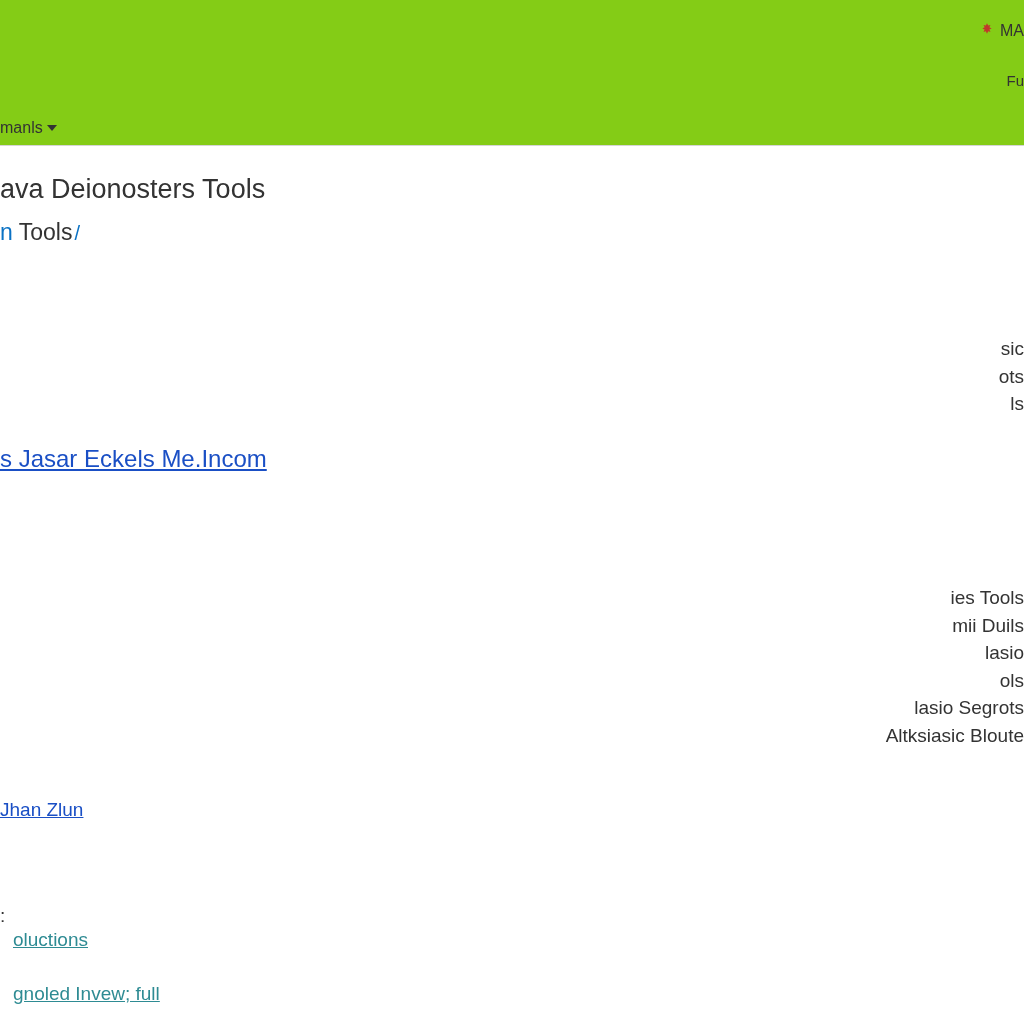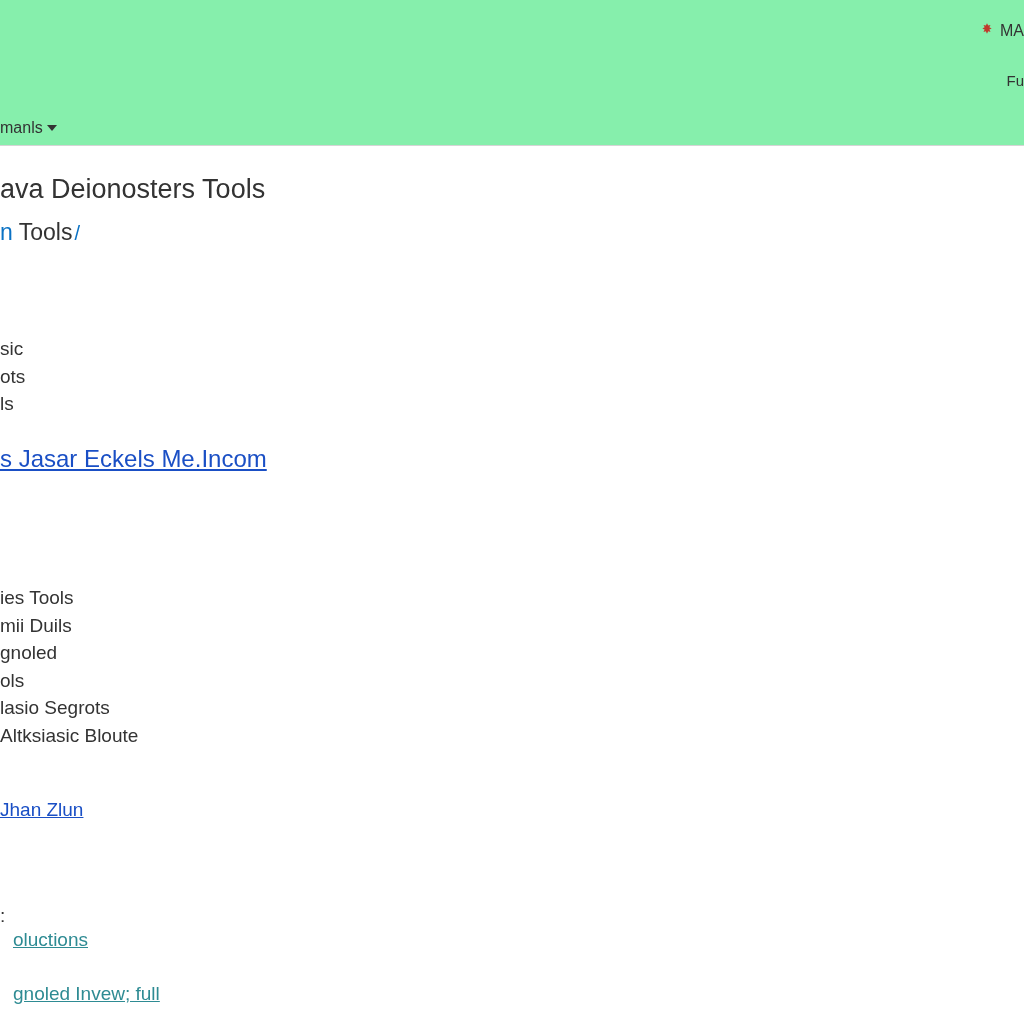--- a/index.html
+++ b/index.html
@@ -6,21 +6,21 @@
   html, body {
     width: 1024px;
     height: 1024px;
     font-family: "Segoe UI", Arial, sans-serif;
     background: #ffffff;
     color: #333333;
     overflow: hidden;
   }
   .header {
     height: 146px;
-    background: #86efac;
+    background: #84cc16;
     border-bottom: 1px solid #d5d5d5;
     position: relative;
   }
   .header-topright {
     position: absolute;
     top: 22px;
     right: 0;
     display: flex;
     align-items: center;
     gap: 6px;
@@ -77,20 +77,21 @@
   .breadcrumb .slash {
     color: #0b72c4;
     margin-left: 2px;
     font-size: 20px;
   }
   .list {
     font-size: 19px;
     line-height: 1.35;
     color: #333;
     margin-bottom: 28px;
+    text-align: right;
   }
   .list div { margin-bottom: 2px; }
   .link {
     color: #1a4fc5;
     text-decoration: underline;
     cursor: pointer;
     font-size: 24px;
     margin-bottom: 56px;
     display: inline-block;
   }
@@ -155,21 +156,21 @@
     <div>ls</div>
   </div>
 
   <a class="link">s Jasar Eckels Me.Incom</a>
 
   <div class="spacer-lg"></div>
 
   <div class="list">
     <div>ies Tools</div>
     <div>mii Duils</div>
-    <div>gnoled</div>
+    <div>lasio</div>
     <div>ols</div>
     <div>lasio Segrots</div>
     <div>Altksiasic Bloute</div>
   </div>
 
   <a class="link2">Jhan Zlun</a>
 
   <div class="teal-block">
     <div class="colon">:</div>
     <a class="teal-link">oluctions</a><br>

